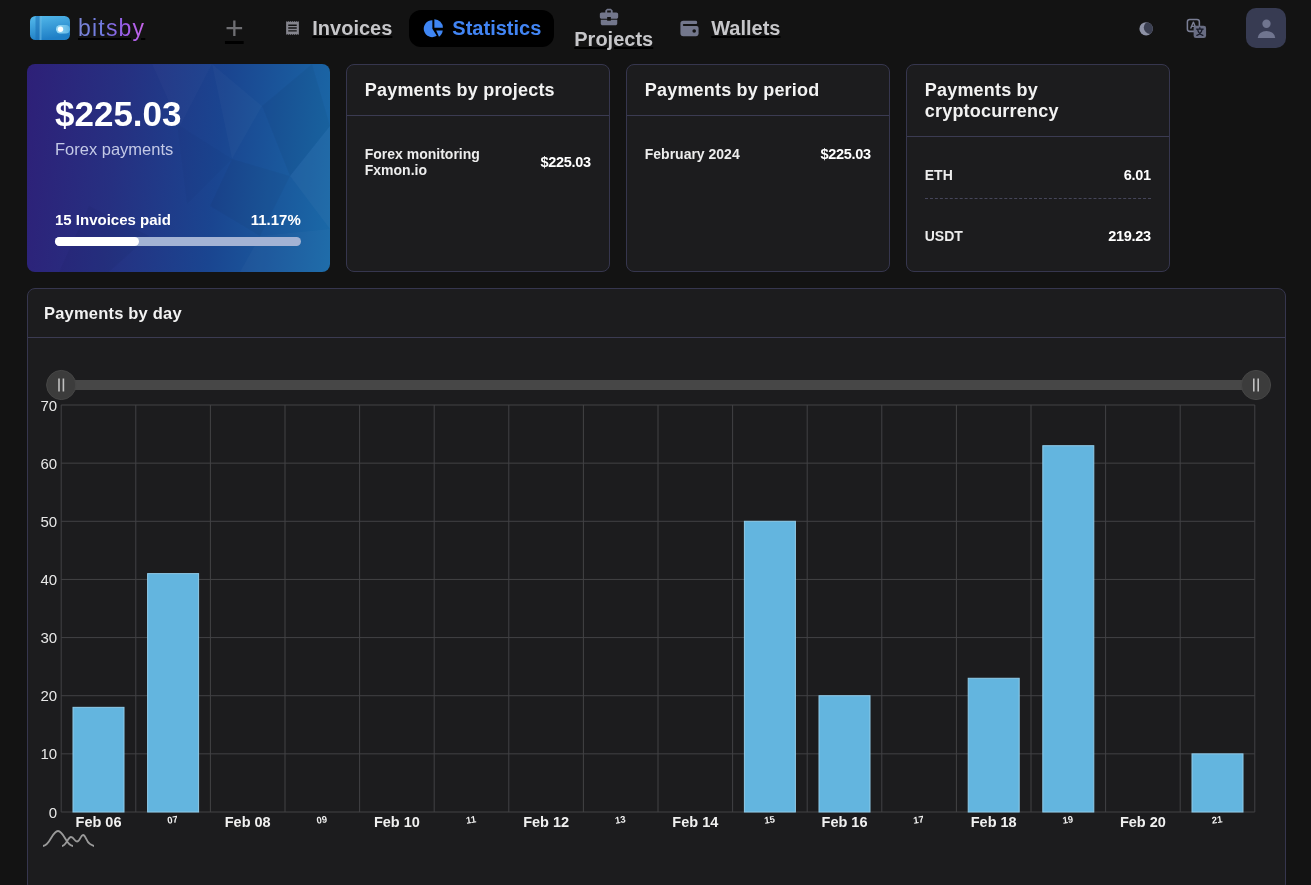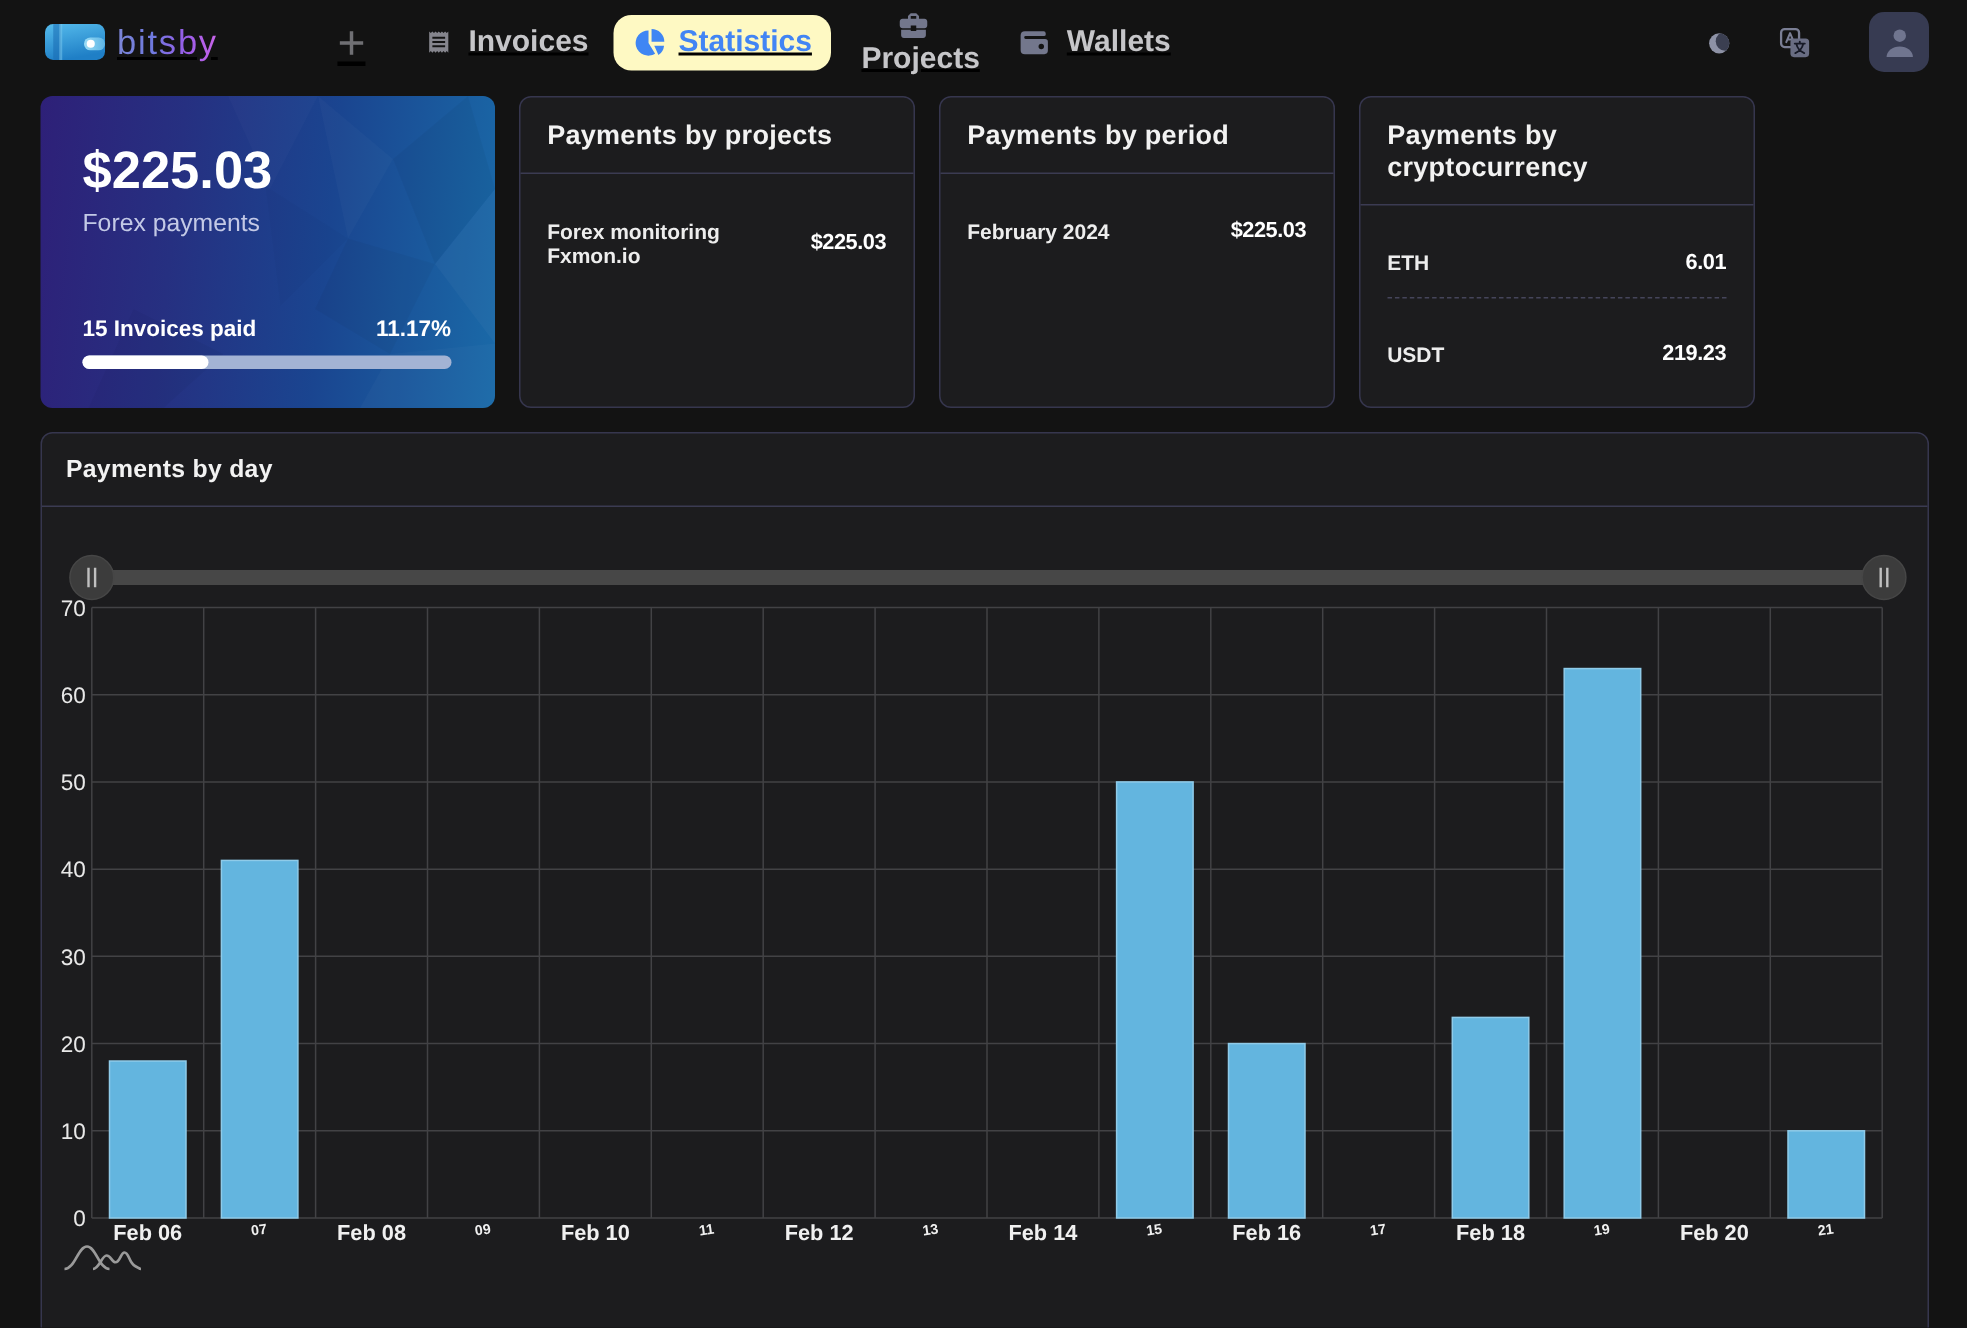--- a/index.html
+++ b/index.html
@@ -5,21 +5,21 @@
 * { margin:0; padding:0; box-sizing:border-box; }
 html,body { width:1311px; height:885px; background:#131313; font-family:"Liberation Sans",sans-serif; overflow:hidden; }
 .nav { height:56px; display:flex; align-items:center; padding:0 25px 0 30px;text-decoration:underline; }
 .logo { display:flex; align-items:center; gap:8px; }
 .logo-text { font-size:23px; letter-spacing:1.2px; font-weight:400;
   background:linear-gradient(90deg,#7b85d6 0%,#6f7ae0 35%,#9a5ce8 70%,#c964e8 100%);
   -webkit-background-clip:text; background-clip:text; color:transparent; }
 .plus { color:#6f6f73; font-size:32px; font-weight:300; margin-left:79px; width:20px; line-height:1; text-align:center; }
 .navitem { display:flex; align-items:center; color:#c6c6c9; font-size:20px; font-weight:700;text-align:center; }
 .navitem .ic { display:flex; align-items:center; justify-content:center; }
-.navitem.active { background:#fef9c3; color:#4285f4; border-radius:12px; height:37px; padding:0 13px; }
+.navitem.active { background:#000000; color:#4285f4; border-radius:12px; height:37px; padding:0 13px; }
 .navright { margin-left:auto; display:flex; align-items:center; }
 .avatar { width:40px; height:40px; border-radius:10px; background:#373b52; display:flex; align-items:center; justify-content:center; }
 .cards { display:flex; gap:16px; padding:8px 26px 0 27px; }
 .card { background:#1c1c1e; border:1px solid #36364e; border-radius:8px; }
 .smallcard { width:264px; height:208px; }
 .smallcard .hd { font-size:18px; font-weight:700; color:#f2f2f2; padding:15px 18px 14px 18px; letter-spacing:.2px; }
 .smallcard .divider { height:1px; background:#3b3b52; }
 .row { display:flex; justify-content:space-between; align-items:center; padding:0 18px; margin-top:30px; }
 .row .lbl { font-size:14px; font-weight:700; color:#ededed; }
 .row .val { font-size:14.5px; font-weight:800; color:#fff; letter-spacing:-.3px; }

